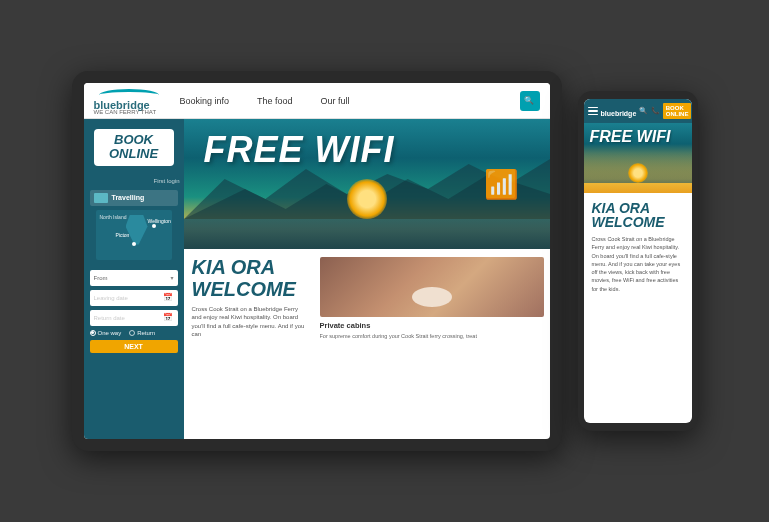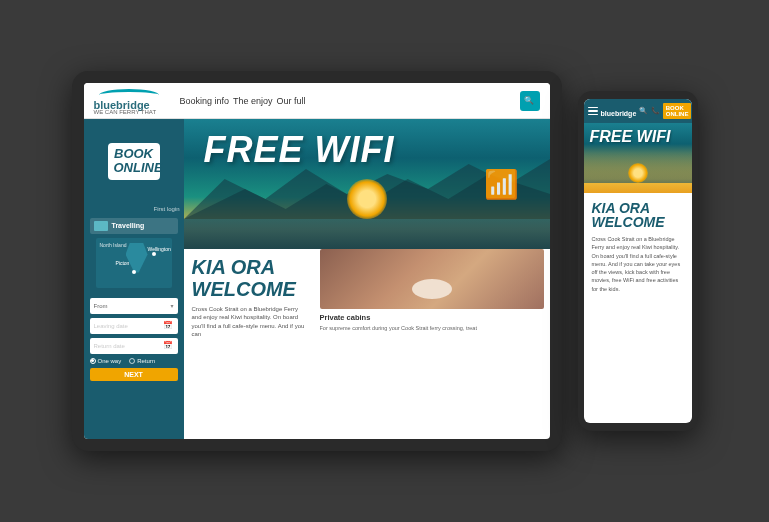--- a/index.html
+++ b/index.html
@@ -93,21 +93,21 @@
       font-size: 6px;
       color: #666;
       position: absolute;
       top: 22px;
       left: 0;
       white-space: nowrap;
     }
 
     .nav-links {
       display: flex;
-      gap: 4px;
+      gap: 28px;
       align-items: center;
       flex: 1;
     }
 
     .nav-link {
       font-size: 9px;
       color: #333;
       cursor: pointer;
       white-space: nowrap;
     }
@@ -136,21 +136,21 @@
       width: 100px;
       background: #1a5c6e;
       display: flex;
       flex-direction: column;
       flex-shrink: 0;
       overflow: hidden;
     }
 
     .book-online-badge {
       background: #fff;
-      margin: 24px;
+      margin: 10px;
       border-radius: 4px;
       padding: 4px 6px;
       text-align: center;
     }
 
     .book-online-badge .book-text {
       font-size: 13px;
       font-weight: 900;
       color: #1a5c6e;
       line-height: 1.1;
@@ -448,21 +448,21 @@
     .main-body-text {
       font-size: 6px;
       color: #555;
       line-height: 1.4;
     }
 
     .cards-area {
       display: flex;
       flex: 1;
       gap: 6px;
-      padding: 0 6px;
+      padding: 8px 6px;
       overflow: hidden;
     }
 
     .card {
       flex: 1;
       display: flex;
       flex-direction: column;
       overflow: hidden;
     }
 
@@ -703,21 +703,21 @@
       <div class="nav">
         <div class="nav-logo">
           <div class="logo-shape">
             <div class="logo-arc"></div>
             <div class="logo-text">bluebridge</div>
             <div class="logo-sub">WE CAN FERRY THAT</div>
           </div>
         </div>
         <div class="nav-links">
           <span class="nav-link">Booking info</span>
-          <span class="nav-link">The enjoy</span>
+          <span class="nav-link">The food</span>
           <span class="nav-link">Our full</span>
         </div>
         <div class="nav-search">
           <span style="color:#fff;font-size:8px;">🔍</span>
         </div>
       </div>
 
       <div class="main-content">
 
         <div class="sidebar">

